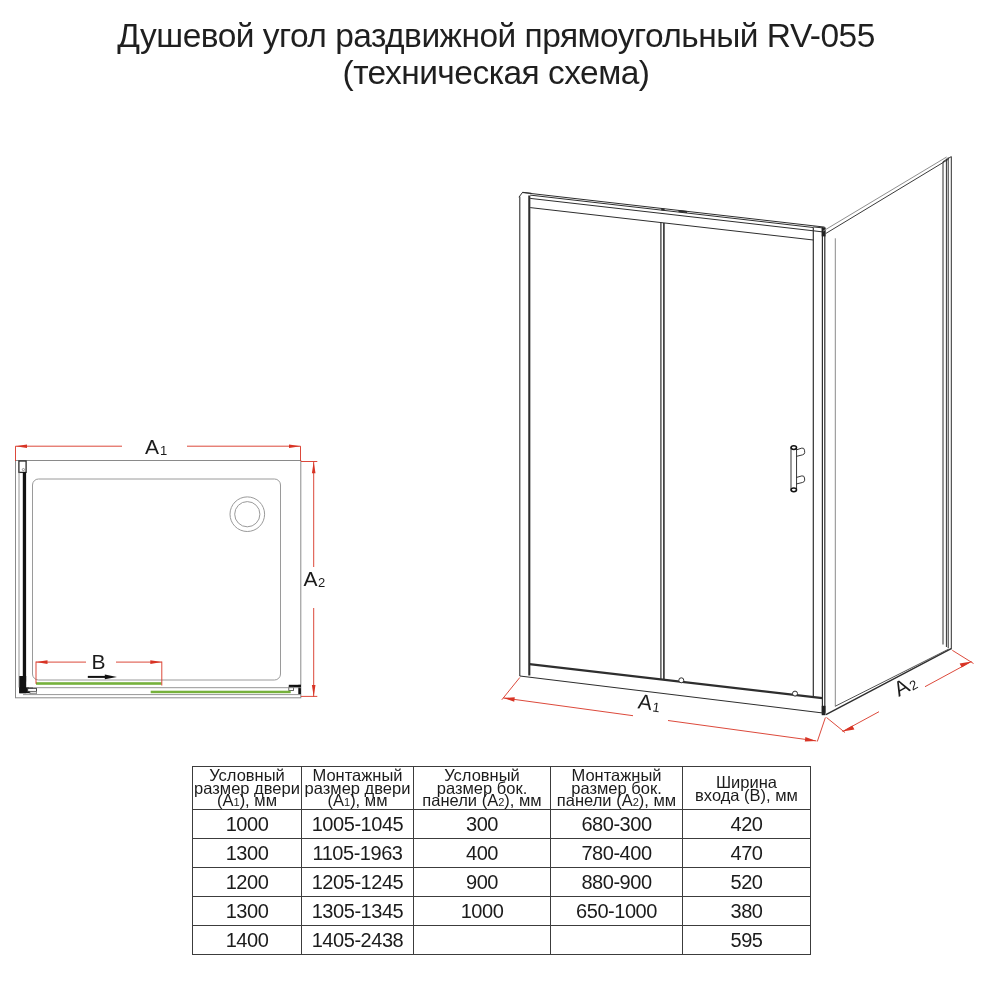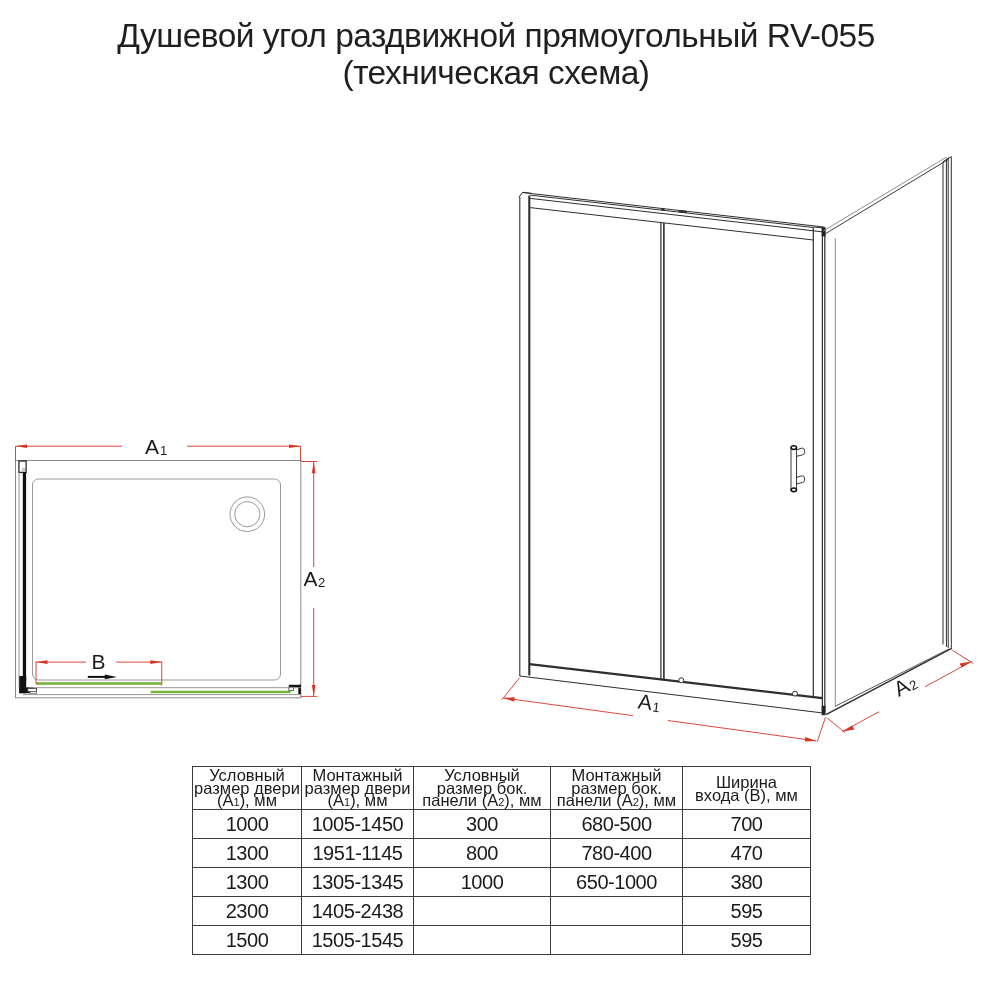--- a/index.html
+++ b/index.html
@@ -241,53 +241,53 @@
 <tr>
 <th>Условный<br>размер двери<br>(А<span class="su">1</span>), мм</th>
 <th>Монтажный<br>размер двери<br>(А<span class="su">1</span>), мм</th>
 <th>Условный<br>размер бок.<br>панели (А<span class="su">2</span>), мм</th>
 <th>Монтажный<br>размер бок.<br>панели (А<span class="su">2</span>), мм</th>
 <th>Ширина<br>входа (В), мм</th>
 </tr>
 
 <tr>
           <td>1000</td>
-          <td>1005-1450</td>
+          <td>1005-1045</td>
           <td>300</td>
-          <td>680-500</td>
-          <td>700</td>
+          <td>680-300</td>
+          <td>420</td>
         </tr>
 
 <tr>
           <td>1300</td>
-          <td>1951-1145</td>
-          <td>800</td>
+          <td>1105-1963</td>
+          <td>400</td>
           <td>780-400</td>
           <td>470</td>
         </tr>
 
+<tr>
+          <td>1200</td>
+          <td>1205-1245</td>
+          <td>900</td>
+          <td>880-900</td>
+          <td>520</td>
+        </tr>
 
 <tr>
           <td>1300</td>
           <td>1305-1345</td>
           <td>1000</td>
           <td>650-1000</td>
           <td>380</td>
         </tr>
 
 <tr>
-          <td>2300</td>
+          <td>1400</td>
           <td>1405-2438</td>
           <td></td>
           <td></td>
           <td>595</td>
         </tr>
 
-<tr>
-          <td>1500</td>
-          <td>1505-1545</td>
-          <td></td>
-          <td></td>
-          <td>595</td>
-        </tr>
 </tbody>
 </table>
 </div>
 
 </body></html>

